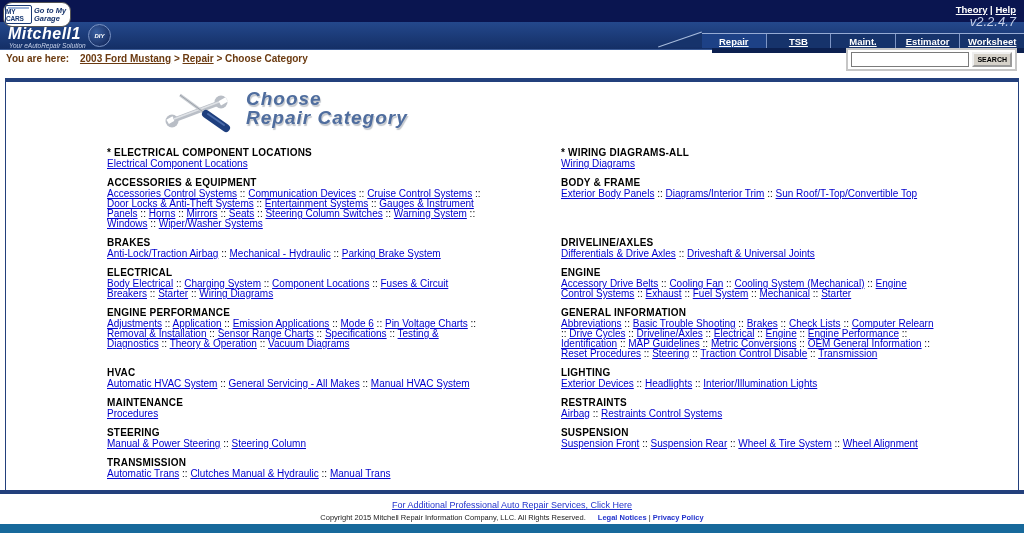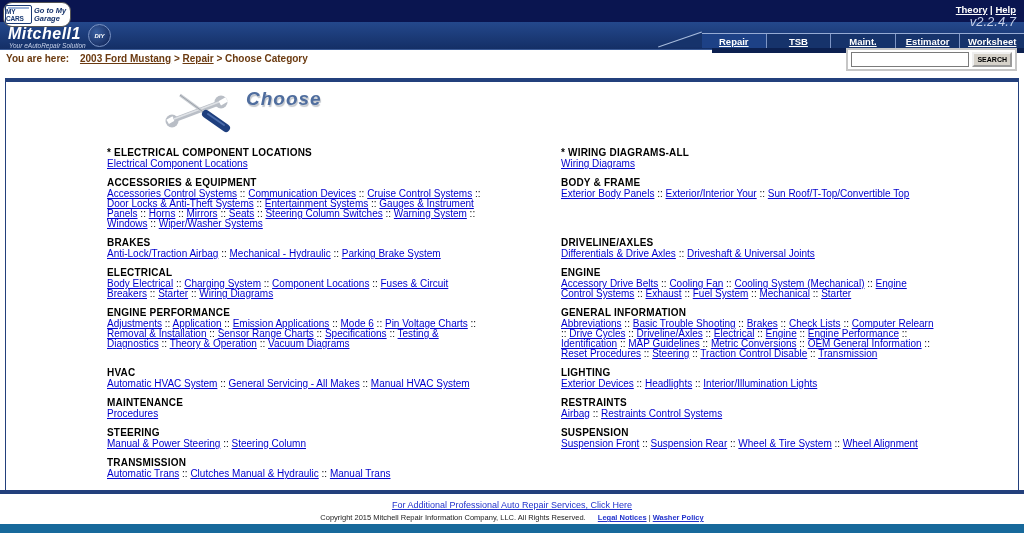--- a/index.html
+++ b/index.html
@@ -71,21 +71,21 @@
   .cat-title{font-weight:bold;color:#000;font-size:10px;line-height:10px;margin-bottom:1px;letter-spacing:0.2px;}
   .cat-links{font-size:10px;line-height:10px;color:#000;}
   .cat-links a{color:#0000cc;text-decoration:underline;}
   .cat-links .sep{color:#000;}
 
   
   .footer-bar{position:absolute;left:0;top:490px;width:1024px;height:4px;background:#23407c;}
   .footer{position:absolute;left:0;top:494px;width:1024px;height:16px;background:#fff;text-align:center;}
   .footer-link{font-size:9px;color:#2233cc;text-decoration:underline;display:inline-block;margin-top:2px;}
   .copyright-row{font-size:7.5px;color:#222;margin-top:1px;}
-  .copyright-row a{color:#2233cc;text-decoration:underline;font-weight:bold;}
+  .copyright-row a{color:#2233cc;font-weight:bold;}
   .copyright-text{margin-right:10px;}
   .top-row{margin-top:1px;}
   .top-link{font-size:9px;font-weight:bold;color:#2233cc;text-decoration:underline;}
   .teal-bar{position:absolute;left:0;top:524px;width:1024px;height:9px;background:#17699b;}
 </style>
 </head>
 <body>
 
 <div class="topbar"></div>
 
@@ -158,20 +158,21 @@
       <line x1="10" y1="31" x2="55" y2="14" stroke="#b9bec6" stroke-width="5"></line>
       <line x1="10" y1="30" x2="55" y2="13" stroke="#dfe2e6" stroke-width="1.5"></line>
 
       <line x1="16" y1="6" x2="42" y2="25" stroke="#c8ccd2" stroke-width="3"></line>
       <line x1="16" y1="6" x2="42" y2="25" stroke="#9aa0a8" stroke-width="1"></line>
       <line x1="42" y1="25" x2="62" y2="39" stroke="#1e3f7e" stroke-width="8" stroke-linecap="round"></line>
       <line x1="44" y1="25" x2="60" y2="36" stroke="#4b6cab" stroke-width="2" stroke-linecap="round"></line>
     </svg>
     <div class="title-text">
       <div>Choose</div>
+      <div>Repair Category</div>
     </div>
   </div>
 
   <table class="cats">
     <tbody>
         <tr>
           <td>
             <div class="cat-title">* ELECTRICAL COMPONENT LOCATIONS</div>
             <div class="cat-links"><a>Electrical Component Locations</a></div>
           </td>
@@ -180,21 +181,21 @@
             <div class="cat-links"><a>Wiring Diagrams</a></div>
           </td>
         </tr>
         <tr>
           <td>
             <div class="cat-title">ACCESSORIES &amp; EQUIPMENT</div>
             <div class="cat-links"><a>Accessories Control Systems</a><span class="sep"> :: </span><a>Communication Devices</a><span class="sep"> :: </span><a>Cruise Control Systems</a><span class="sep"> :: </span><a>Door Locks &amp; Anti-Theft Systems</a><span class="sep"> :: </span><a>Entertainment Systems</a><span class="sep"> :: </span><a>Gauges &amp; Instrument Panels</a><span class="sep"> :: </span><a>Horns</a><span class="sep"> :: </span><a>Mirrors</a><span class="sep"> :: </span><a>Seats</a><span class="sep"> :: </span><a>Steering Column Switches</a><span class="sep"> :: </span><a>Warning System</a><span class="sep"> :: </span><a>Windows</a><span class="sep"> :: </span><a>Wiper/Washer Systems</a></div>
           </td>
           <td>
             <div class="cat-title">BODY &amp; FRAME</div>
-            <div class="cat-links"><a>Exterior Body Panels</a><span class="sep"> :: </span><a>Exterior/Interior Your</a><span class="sep"> :: </span><a>Sun Roof/T-Top/Convertible Top</a></div>
+            <div class="cat-links"><a>Exterior Body Panels</a><span class="sep"> :: </span><a>Diagrams/Interior Trim</a><span class="sep"> :: </span><a>Sun Roof/T-Top/Convertible Top</a></div>
           </td>
         </tr>
         <tr>
           <td>
             <div class="cat-title">BRAKES</div>
             <div class="cat-links"><a>Anti-Lock/Traction Airbag</a><span class="sep"> :: </span><a>Mechanical - Hydraulic</a><span class="sep"> :: </span><a>Parking Brake System</a></div>
           </td>
           <td>
             <div class="cat-title">DRIVELINE/AXLES</div>
             <div class="cat-links"><a>Differentials &amp; Drive Axles</a><span class="sep"> :: </span><a>Driveshaft &amp; Universal Joints</a></div>
@@ -261,19 +262,19 @@
   </table>
 </div>
 
 <div class="footer-bar"></div>
 <div class="footer">
   <a class="footer-link">For Additional Professional Auto Repair Services, Click Here</a>
   <div class="copyright-row">
     <span class="copyright-text">Copyright 2015 Mitchell Repair Information Company, LLC.  All Rights Reserved.</span>
     <a>Legal Notices</a>
     <span>|</span>
-    <a>Washer Policy</a>
+    <a>Privacy Policy</a>
   </div>
   <div class="top-row">
     <a class="top-link">:: TOP ::</a>
   </div>
 </div>
 <div class="teal-bar"></div>
 
 </body></html>

